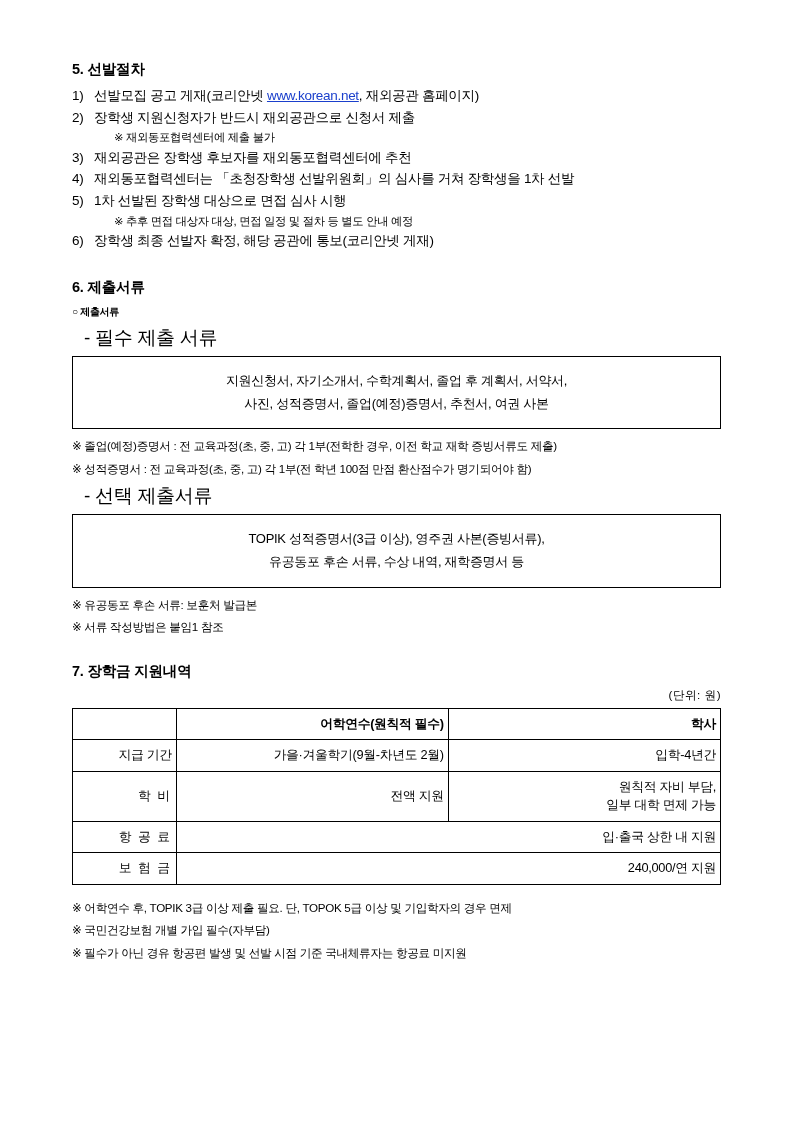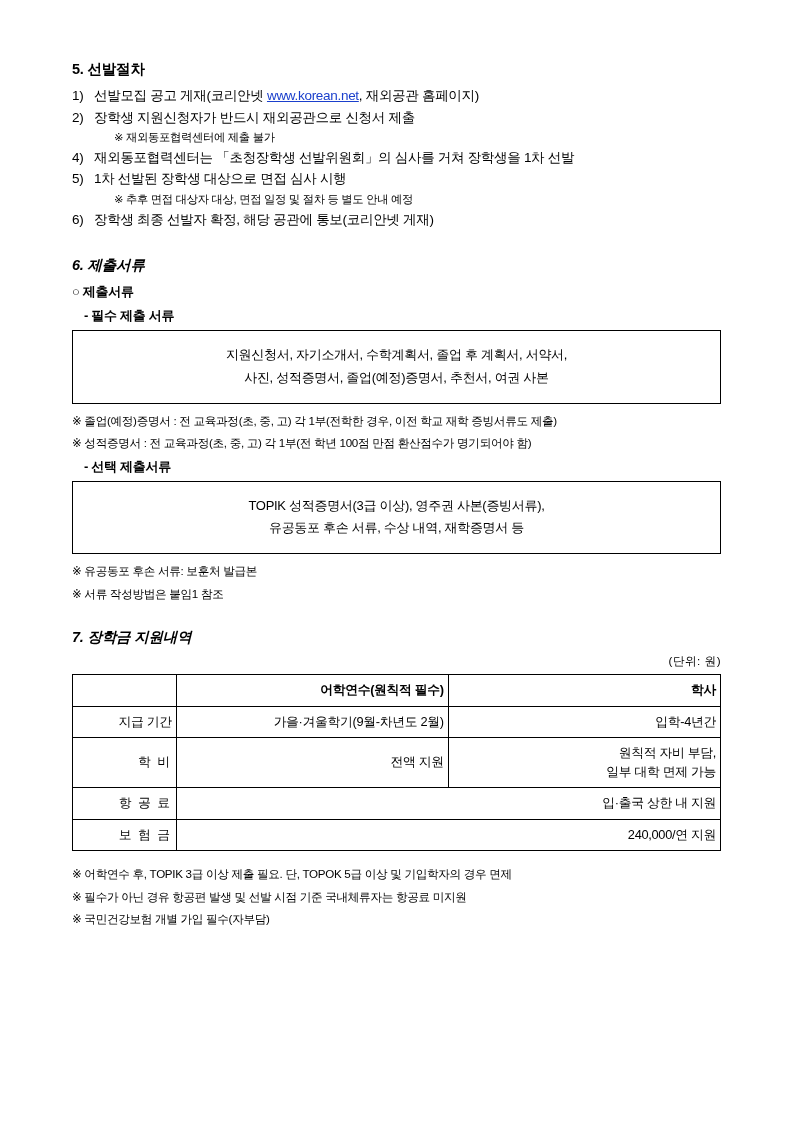--- a/index.html
+++ b/index.html
@@ -22,21 +22,20 @@
     padding: 60px 72px 24px 72px;
   }
   .section-head {
     font-size: 14.5px;
     font-weight: bold;
     margin: 0 0 7px 0;
     letter-spacing: -0.2px;
   }
   .section-head.gap {
     margin-top: 26px;
-    font-style: italic;
   }
   .num-item {
     font-size: 13.5px;
     line-height: 1.52;
     margin: 0 0 1px 0;
     padding-left: 22px;
     text-indent: -22px;
     letter-spacing: -0.3px;
   }
   .num-item .n {
@@ -49,28 +48,28 @@
     line-height: 1.5;
     margin: 1px 0 2px 0;
     padding-left: 42px;
     letter-spacing: -0.3px;
   }
   a.link {
     color: #1a3fcc;
     text-decoration: underline;
   }
   .circle-item {
-    font-size: 13px;
+    font-size: 10px;
     font-weight: bold;
     margin: 8px 0 4px 0;
     letter-spacing: -0.3px;
   }
   .dash-item {
-    font-size: 13px;
-    font-weight: bold;
+    font-size: 19px;
+    font-weight: normal;
     margin: 6px 0 5px 0;
     padding-left: 12px;
     letter-spacing: -0.3px;
   }
   .doc-box {
     border: 1px solid #000000;
     margin: 0 0 8px 0;
     padding: 13px 10px 13px 10px;
     text-align: center;
     font-size: 13px;
@@ -124,20 +123,23 @@
   <p class="num-item">
     <span class="n">1)</span><span>선발모집 공고 게재(코리안넷 </span><a class="link" href="#">www.korean.net</a><span>, 재외공관 홈페이지)</span>
   </p>
 
   <p class="num-item">
     <span class="n">2)</span><span>장학생 지원신청자가 반드시 재외공관으로 신청서 제출</span>
   </p>
 
   <p class="sub-note">※ 재외동포협력센터에 제출 불가</p>
 
+  <p class="num-item">
+    <span class="n">3)</span><span>재외공관은 장학생 후보자를 재외동포협력센터에 추천</span>
+  </p>
 
   <p class="num-item">
     <span class="n">4)</span><span>재외동포협력센터는 「초청장학생 선발위원회」의 심사를 거쳐 장학생을 1차 선발</span>
   </p>
 
   <p class="num-item">
     <span class="n">5)</span><span>1차 선발된 장학생 대상으로 면접 심사 시행</span>
   </p>
 
   <p class="sub-note">※ 추후 면접 대상자 대상, 면접 일정 및 절차 등 별도 안내 예정</p>
@@ -203,16 +205,16 @@
       </tr>
       <tr>
         <td class="rowlab">보 험 금</td>
         <td colspan="2">240,000/연 지원</td>
       </tr>
     </tbody>
   </table>
 
   <div class="spacer-sm"></div>
   <p class="note">※ 어학연수 후, TOPIK 3급 이상 제출 필요. 단, TOPOK 5급 이상 및 기입학자의 경우 면제</p>
+  <p class="note">※ 국민건강보험 개별 가입 필수(자부담)</p>
   <p class="note">※ 필수가 아닌 경유 항공편 발생 및 선발 시점 기준 국내체류자는 항공료 미지원</p>
-  <p class="note">※ 국민건강보험 개별 가입 필수(자부담)</p>
 
 </div>
 
 </body></html>

